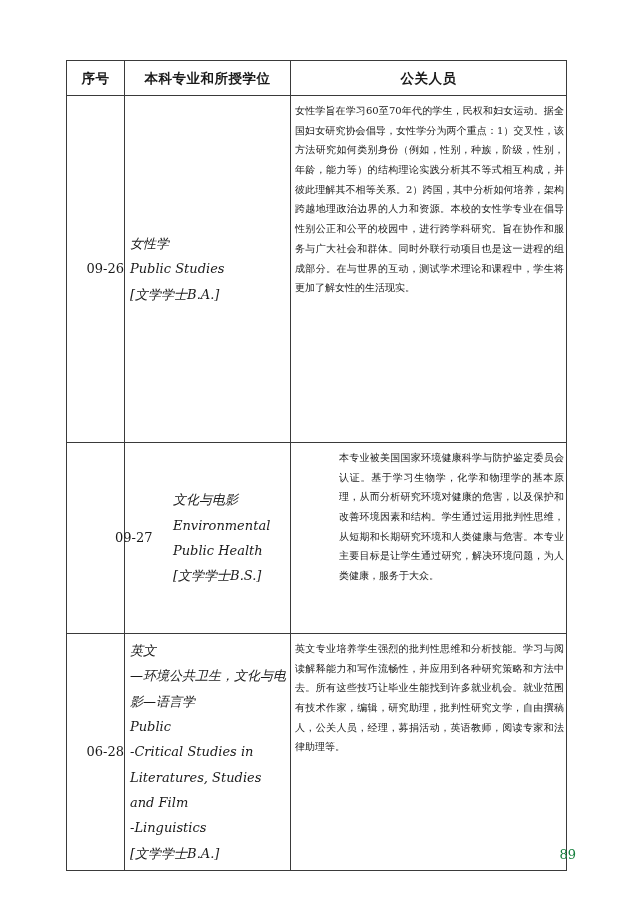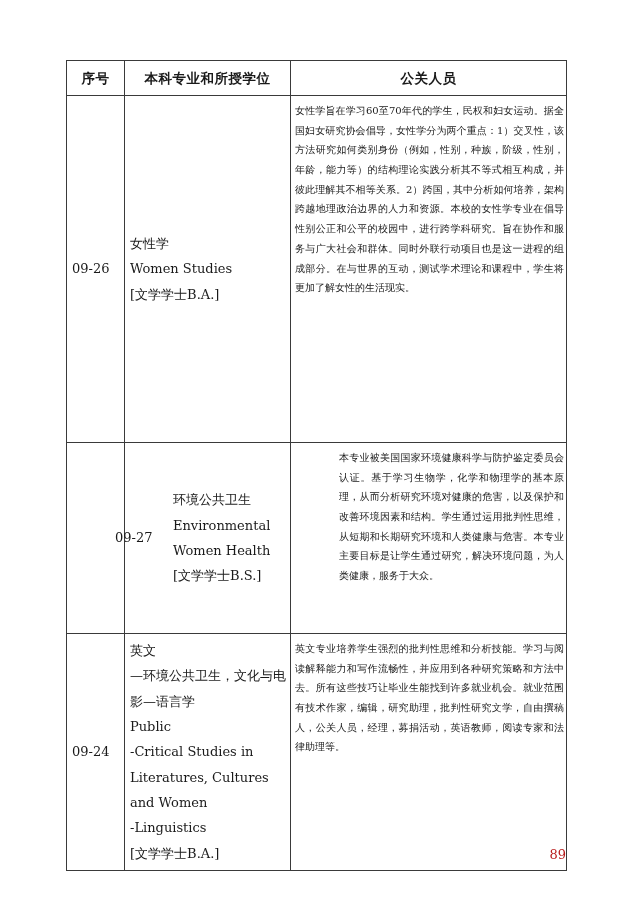--- a/index.html
+++ b/index.html
@@ -51,31 +51,32 @@
     text-align: center;
     font-weight: bold;
     font-size: 13.5px;
     line-height: 1.2;
     height: 34px;
     letter-spacing: 0.5px;
   }
 
   
   td.cell-no {
-    text-align: left;
+    text-align: right;
     font-size: 13px;
     line-height: 1.35;
     padding-left: 5px;
     vertical-align: middle;
     white-space: nowrap;
   }
 
   td.cell-prog {
     vertical-align: middle;
     padding: 4px 3px 4px 5px;
+    font-style: italic;
   }
 
   td.cell-goal {
     vertical-align: top;
     padding: 5px 2px 5px 4px;
   }
 
   .prog-lines {
     font-size: 13px;
     line-height: 1.95;
@@ -94,25 +95,25 @@
     hyphens: none;
   }
 
   
   tr.row-1 td { height: 336px; }
   tr.row-2 td { height: 180px; padding-left: 48px; }
   tr.row-3 td { height: 210px; }
 
   .page-number {
     position: absolute;
-    right: 62px;
+    right: 52px;
     top: 848px;
     font-size: 13px;
     line-height: 1;
-    color: #b91c1c;
+    color: #15803d;
   }
 </style>
 </head>
 <body>
 
 <div class="page">
 
   <table class="catalog-table">
     <colgroup>
       <col class="c-no">
@@ -126,51 +127,51 @@
         <th>公关人员</th>
       </tr>
     </thead>
     <tbody>
 
       <tr class="row-1">
         <td class="cell-no">09-26</td>
         <td class="cell-prog">
           <div class="prog-lines">
             <div>女性学</div>
-            <div>Women Studies</div>
+            <div>Public Studies</div>
             <div>[文学学士B.A.]</div>
           </div>
         </td>
         <td class="cell-goal">
           <div class="goal-text">女性学旨在学习60至70年代的学生，民权和妇女运动。据全国妇女研究协会倡导，女性学分为两个重点：1）交叉性，该方法研究如何类别身份（例如，性别，种族，阶级，性别，年龄，能力等）的结构理论实践分析其不等式相互构成，并彼此理解其不相等关系。2）跨国，其中分析如何培养，架构跨越地理政治边界的人力和资源。本校的女性学专业在倡导性别公正和公平的校园中，进行跨学科研究。旨在协作和服务与广大社会和群体。同时外联行动项目也是这一进程的组成部分。在与世界的互动，测试学术理论和课程中，学生将更加了解女性的生活现实。</div>
         </td>
       </tr>
 
       <tr class="row-2">
         <td class="cell-no">09-27</td>
         <td class="cell-prog">
           <div class="prog-lines">
-            <div>环境公共卫生</div>
-            <div>Environmental Women Health</div>
+            <div>文化与电影</div>
+            <div>Environmental Public Health</div>
             <div>[文学学士B.S.]</div>
           </div>
         </td>
         <td class="cell-goal">
           <div class="goal-text">本专业被美国国家环境健康科学与防护鉴定委员会认证。基于学习生物学，化学和物理学的基本原理，从而分析研究环境对健康的危害，以及保护和改善环境因素和结构。学生通过运用批判性思维，从短期和长期研究环境和人类健康与危害。本专业主要目标是让学生通过研究，解决环境问题，为人类健康，服务于大众。</div>
         </td>
       </tr>
 
       <tr class="row-3">
-        <td class="cell-no">09-24</td>
+        <td class="cell-no">06-28</td>
         <td class="cell-prog">
           <div class="prog-lines">
             <div>英文</div>
             <div>—环境公共卫生，文化与电影—语言学</div>
             <div>Public</div>
-            <div>-Critical Studies in Literatures, Cultures and Women</div>
+            <div>-Critical Studies in Literatures, Studies and Film</div>
             <div>-Linguistics</div>
             <div>[文学学士B.A.]</div>
           </div>
         </td>
         <td class="cell-goal">
           <div class="goal-text">英文专业培养学生强烈的批判性思维和分析技能。学习与阅读解释能力和写作流畅性，并应用到各种研究策略和方法中去。所有这些技巧让毕业生能找到许多就业机会。就业范围有技术作家，编辑，研究助理，批判性研究文学，自由撰稿人，公关人员，经理，募捐活动，英语教师，阅读专家和法律助理等。</div>
         </td>
       </tr>
 
     </tbody>

